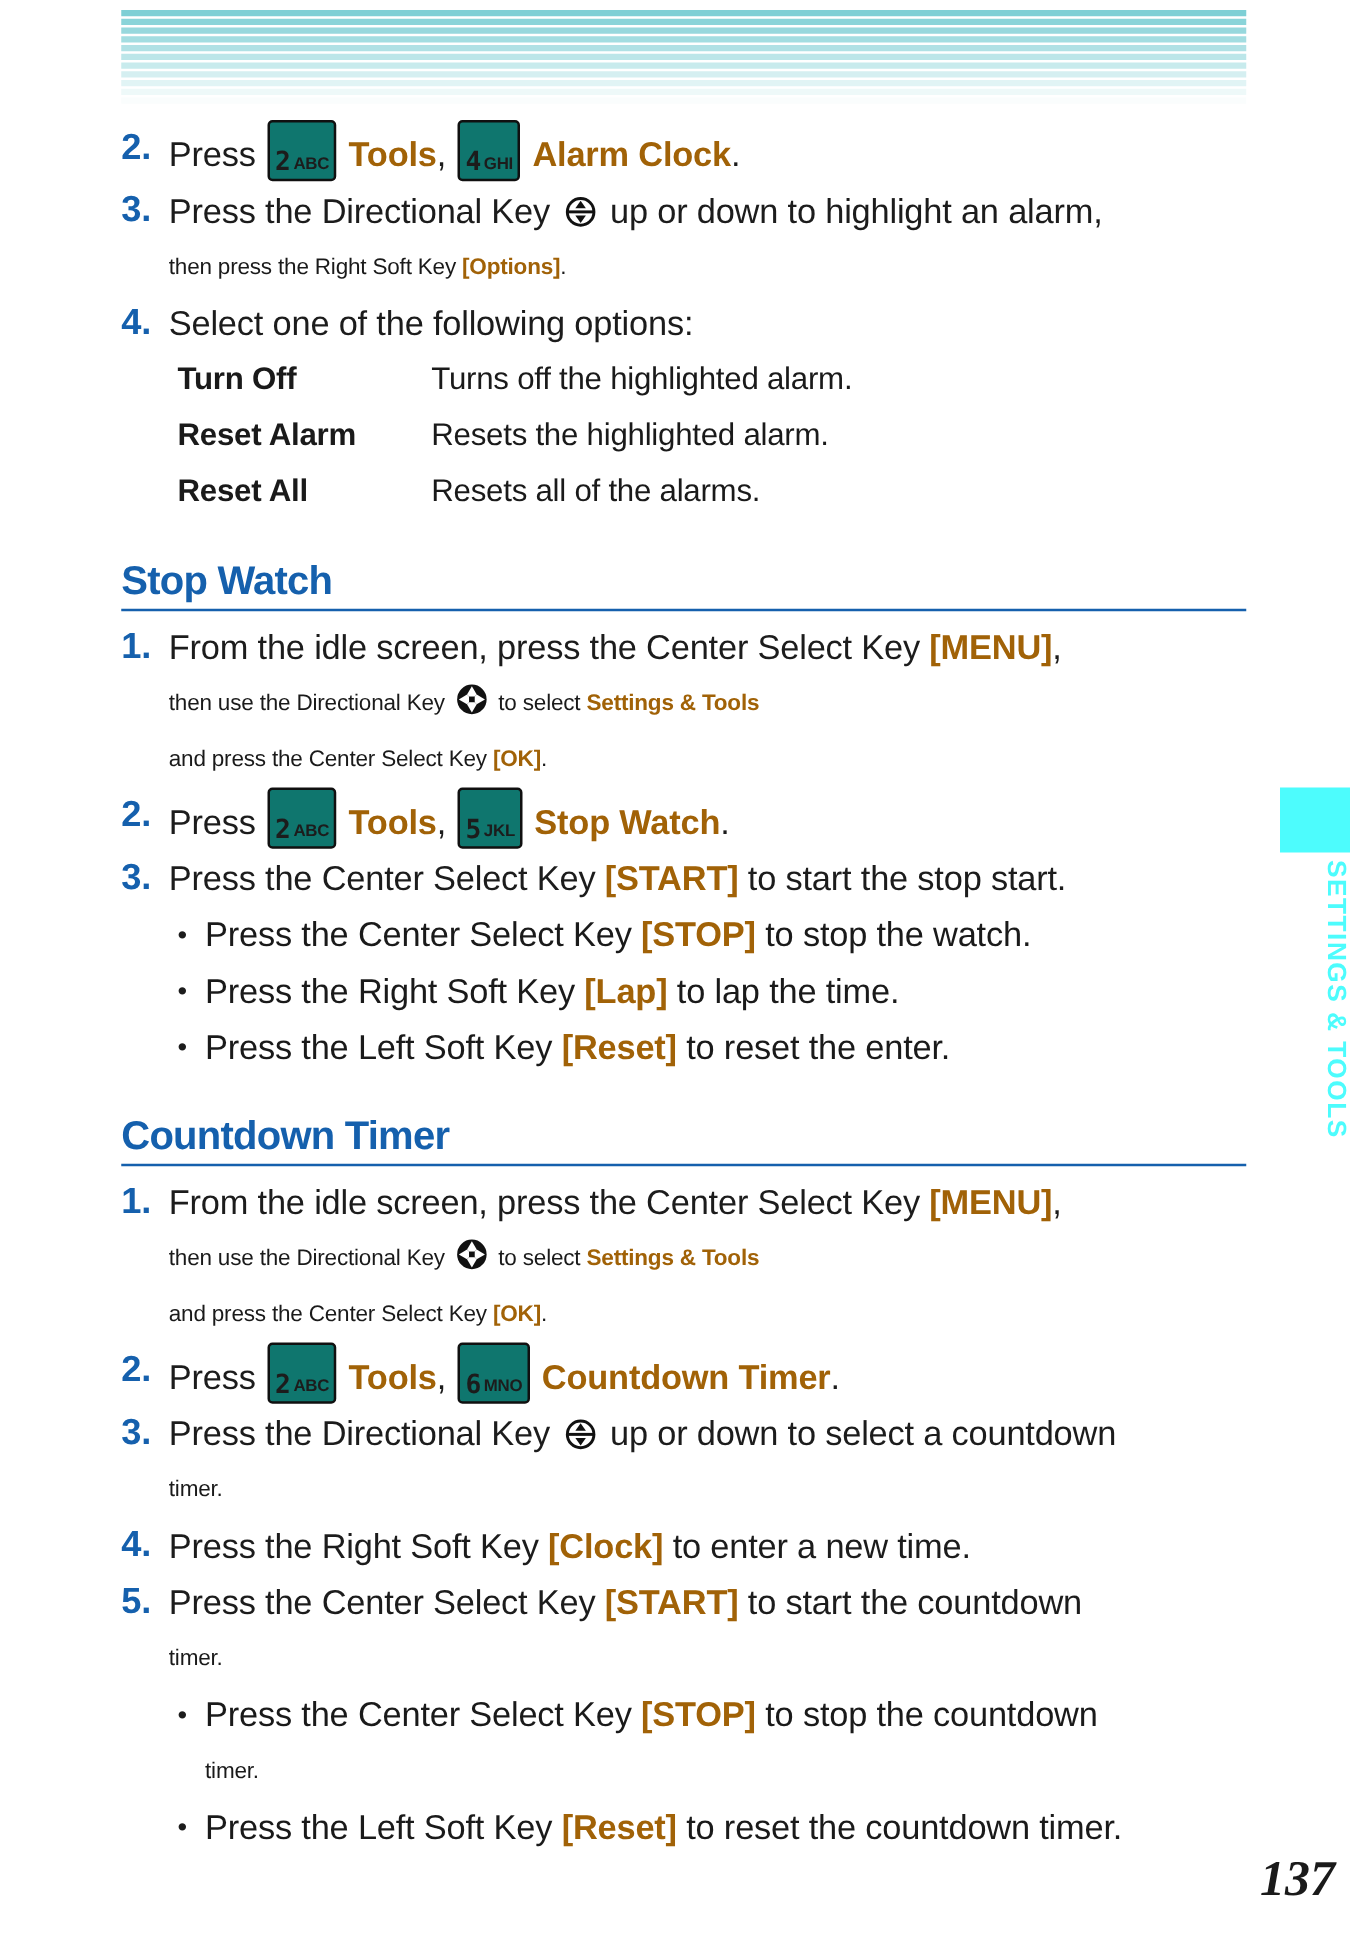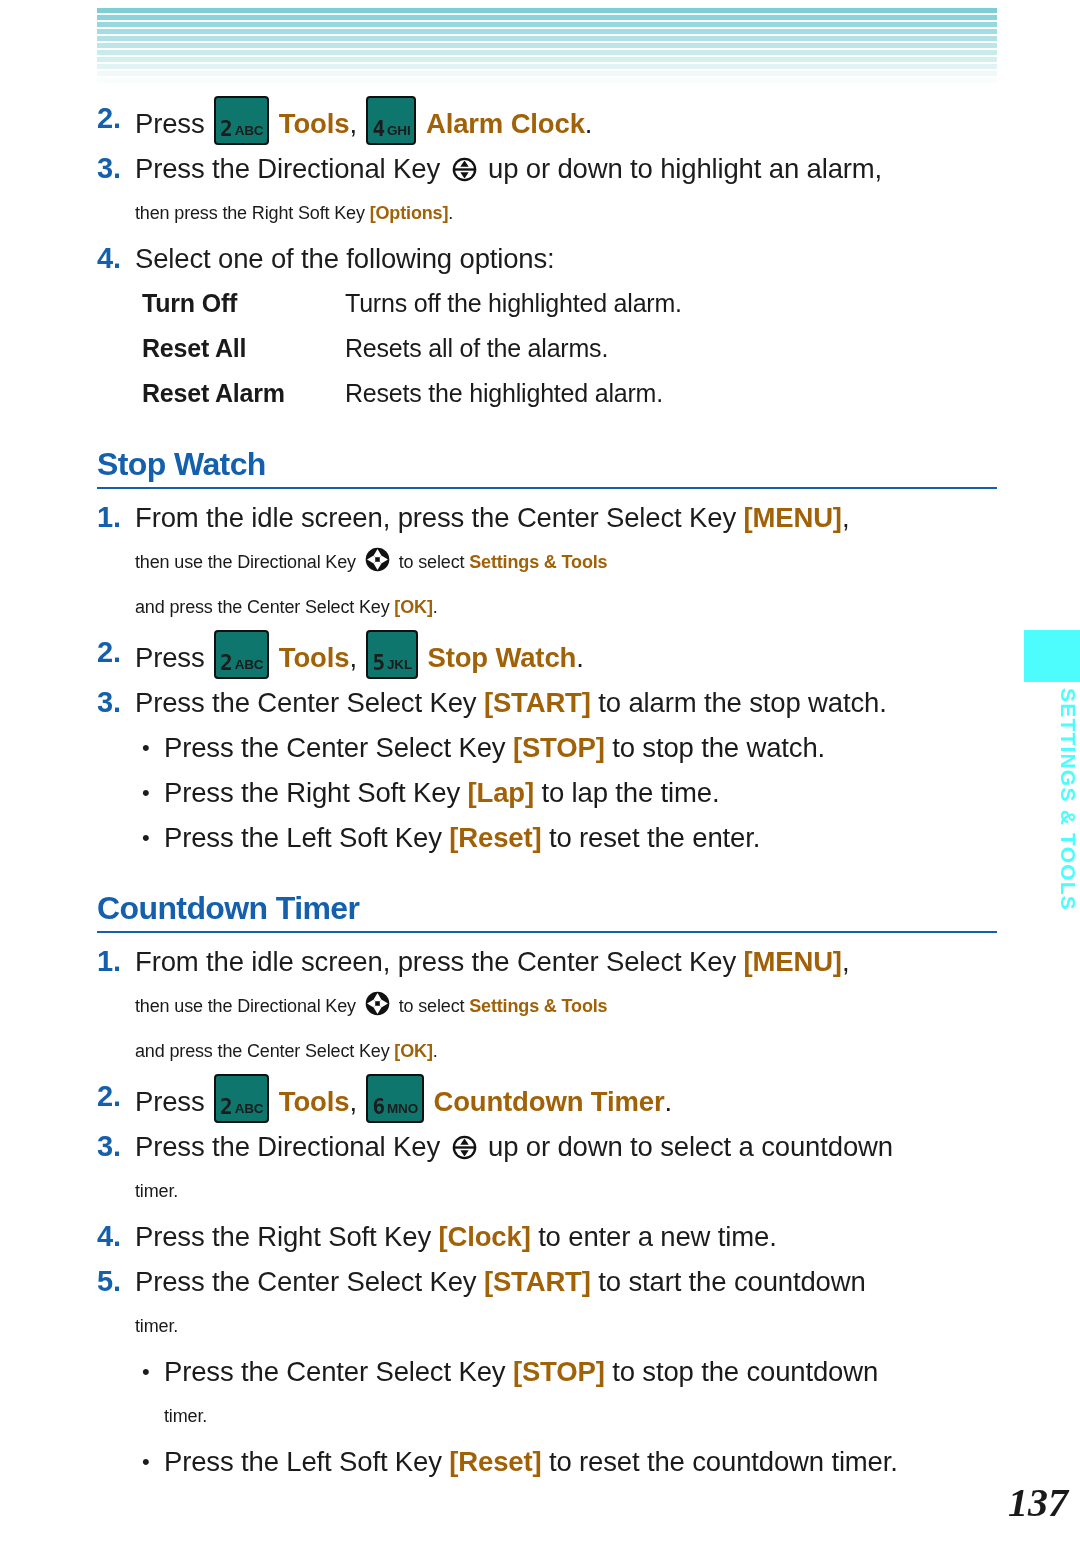--- a/index.html
+++ b/index.html
@@ -234,26 +234,26 @@
   <div class="step">
     <span class="step-num">4.</span>
     <span class="step-body">Select one of the following options:</span>
   </div>
 
   <div class="option-row">
     <span class="option-term">Turn Off</span>
     <span class="option-def">Turns off the highlighted alarm.</span>
   </div>
   <div class="option-row">
+    <span class="option-term">Reset Alarm</span>
+    <span class="option-def">Resets the highlighted alarm.</span>
+  </div>
+  <div class="option-row">
     <span class="option-term">Reset All</span>
     <span class="option-def">Resets all of the alarms.</span>
-  </div>
-  <div class="option-row">
-    <span class="option-term">Reset Alarm</span>
-    <span class="option-def">Resets the highlighted alarm.</span>
   </div>
 
   <div class="section-head">Stop Watch</div>
 
   <div class="step">
     <span class="step-num">1.</span>
     <span class="step-body"><span>From the idle screen, press the Center Select Key </span><b>[MENU]</b><span>,</span></span>
   </div>
   <div class="cont"><span>then use the Directional Key </span><span class="dirkey"><svg width="27" height="27" viewBox="0 0 32 32">
           <circle cx="16" cy="16" r="14" fill="#111"></circle>
@@ -265,21 +265,21 @@
         </svg></span><span> to select </span><b>Settings &amp; Tools</b></div>
   <div class="cont"><span>and press the Center Select Key </span><b>[OK]</b><span>.</span></div>
 
   <div class="step">
     <span class="step-num">2.</span>
     <span class="step-body"><span>Press </span><span class="keycap"><span class="kdigit">2</span><span class="kletters">ABC</span></span> <b>Tools</b><span>, </span><span class="keycap"><span class="kdigit">5</span><span class="kletters">JKL</span></span> <b>Stop Watch</b><span>.</span></span>
   </div>
 
   <div class="step">
     <span class="step-num">3.</span>
-    <span class="step-body"><span>Press the Center Select Key </span><b>[START]</b><span> to alarm the stop watch.</span></span>
+    <span class="step-body"><span>Press the Center Select Key </span><b>[START]</b><span> to start the stop start.</span></span>
   </div>
 
   <div class="bullet">
     <span class="bullet-dot">•</span>
     <span class="bullet-body"><span>Press the Center Select Key </span><b>[STOP]</b><span> to stop the watch.</span></span>
   </div>
   <div class="bullet">
     <span class="bullet-dot">•</span>
     <span class="bullet-body"><span>Press the Right Soft Key </span><b>[Lap]</b><span> to lap the time.</span></span>
   </div>

